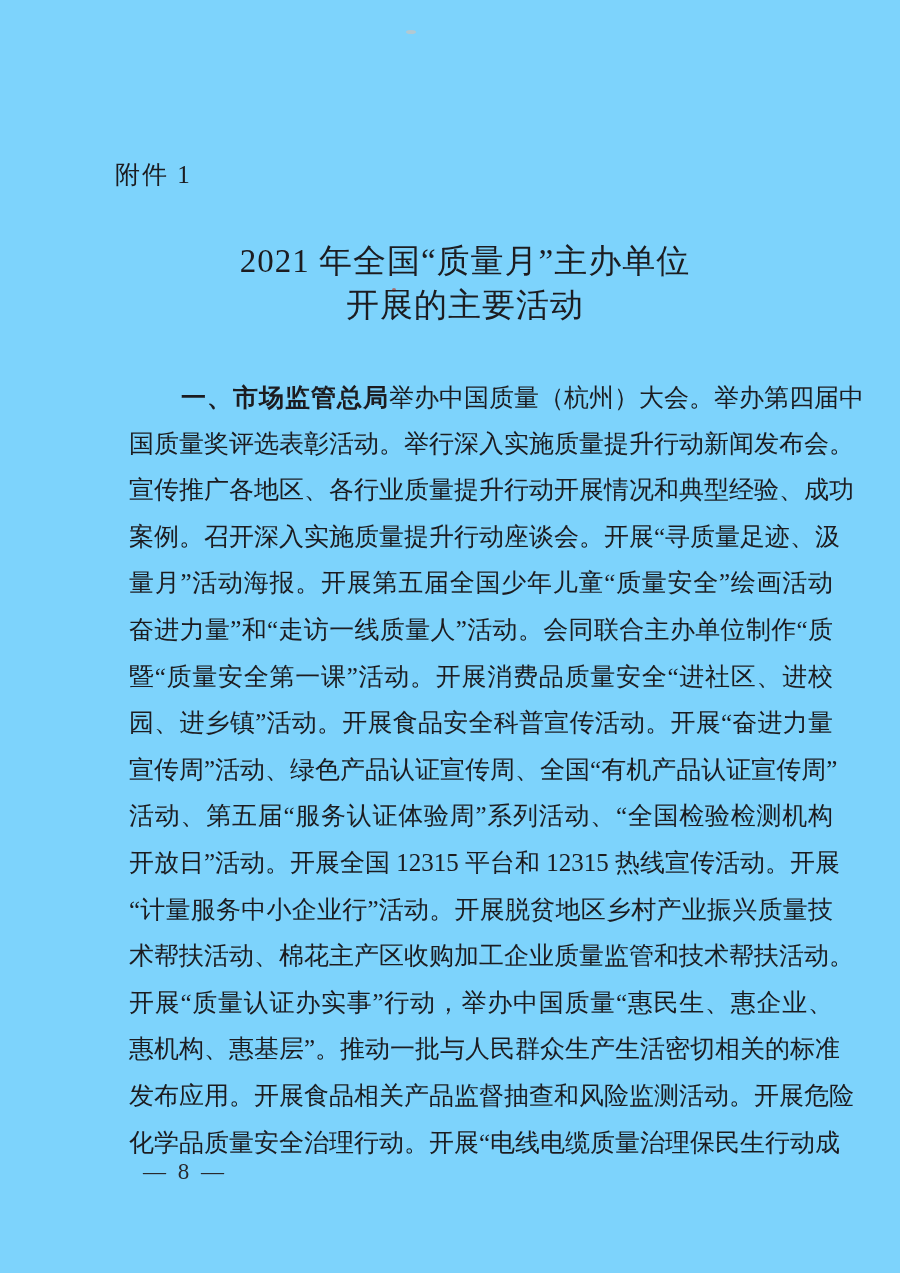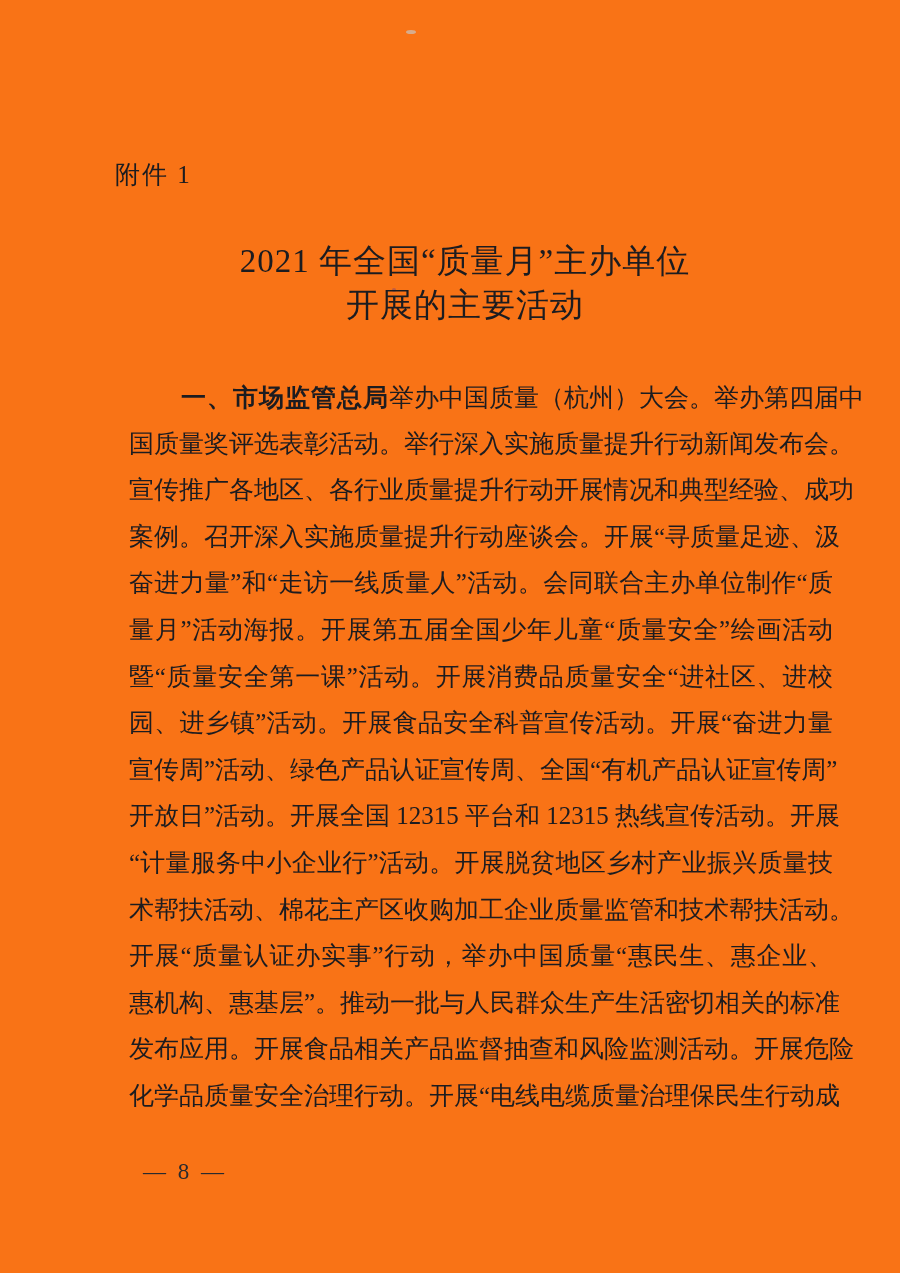--- a/index.html
+++ b/index.html
@@ -5,21 +5,21 @@
   html, body {
     margin: 0;
     padding: 0;
     background: #e8e8e8;
   }
   .sheet {
     position: relative;
     width: 900px;
     height: 1273px;
     margin: 0 auto;
-    background: #f97316;
+    background: #7dd3fc;
     overflow: hidden;
     color: #1c1c20;
     font-family: "Liberation Serif", "DejaVu Serif", serif;
   }
   .attachment-label {
     position: absolute;
     left: 115px;
     top: 160px;
     font-size: 25px;
     line-height: 30px;
@@ -102,25 +102,26 @@
   <div class="doc-title">
     <div>2021 年全国“质量月”主办单位</div>
     <div>开展的主要活动</div>
   </div>
 
   <div class="body-block">
     <div class="line first"><span class="lead-bold">一、市场监管总局</span><span>举办中国质量（杭州）大会。举办第四届中</span></div>
     <div class="line">国质量奖评选表彰活动。举行深入实施质量提升行动新闻发布会。</div>
     <div class="line">宣传推广各地区、各行业质量提升行动开展情况和典型经验、成功</div>
     <div class="line">案例。召开深入实施质量提升行动座谈会。开展“寻质量足迹、汲</div>
+    <div class="line">量月”活动海报。开展第五届全国少年儿童“质量安全”绘画活动</div>
     <div class="line">奋进力量”和“走访一线质量人”活动。会同联合主办单位制作“质</div>
-    <div class="line">量月”活动海报。开展第五届全国少年儿童“质量安全”绘画活动</div>
     <div class="line">暨“质量安全第一课”活动。开展消费品质量安全“进社区、进校</div>
     <div class="line">园、进乡镇”活动。开展食品安全科普宣传活动。开展“奋进力量</div>
     <div class="line">宣传周”活动、绿色产品认证宣传周、全国“有机产品认证宣传周”</div>
+    <div class="line">活动、第五届“服务认证体验周”系列活动、“全国检验检测机构</div>
     <div class="line">开放日”活动。开展全国 12315 平台和 12315 热线宣传活动。开展</div>
     <div class="line">“计量服务中小企业行”活动。开展脱贫地区乡村产业振兴质量技</div>
     <div class="line">术帮扶活动、棉花主产区收购加工企业质量监管和技术帮扶活动。</div>
     <div class="line">开展“质量认证办实事”行动，举办中国质量“惠民生、惠企业、</div>
     <div class="line">惠机构、惠基层”。推动一批与人民群众生产生活密切相关的标准</div>
     <div class="line">发布应用。开展食品相关产品监督抽查和风险监测活动。开展危险</div>
     <div class="line">化学品质量安全治理行动。开展“电线电缆质量治理保民生行动成</div>
   </div>
 
   <div class="page-footer">— 8 —</div>

